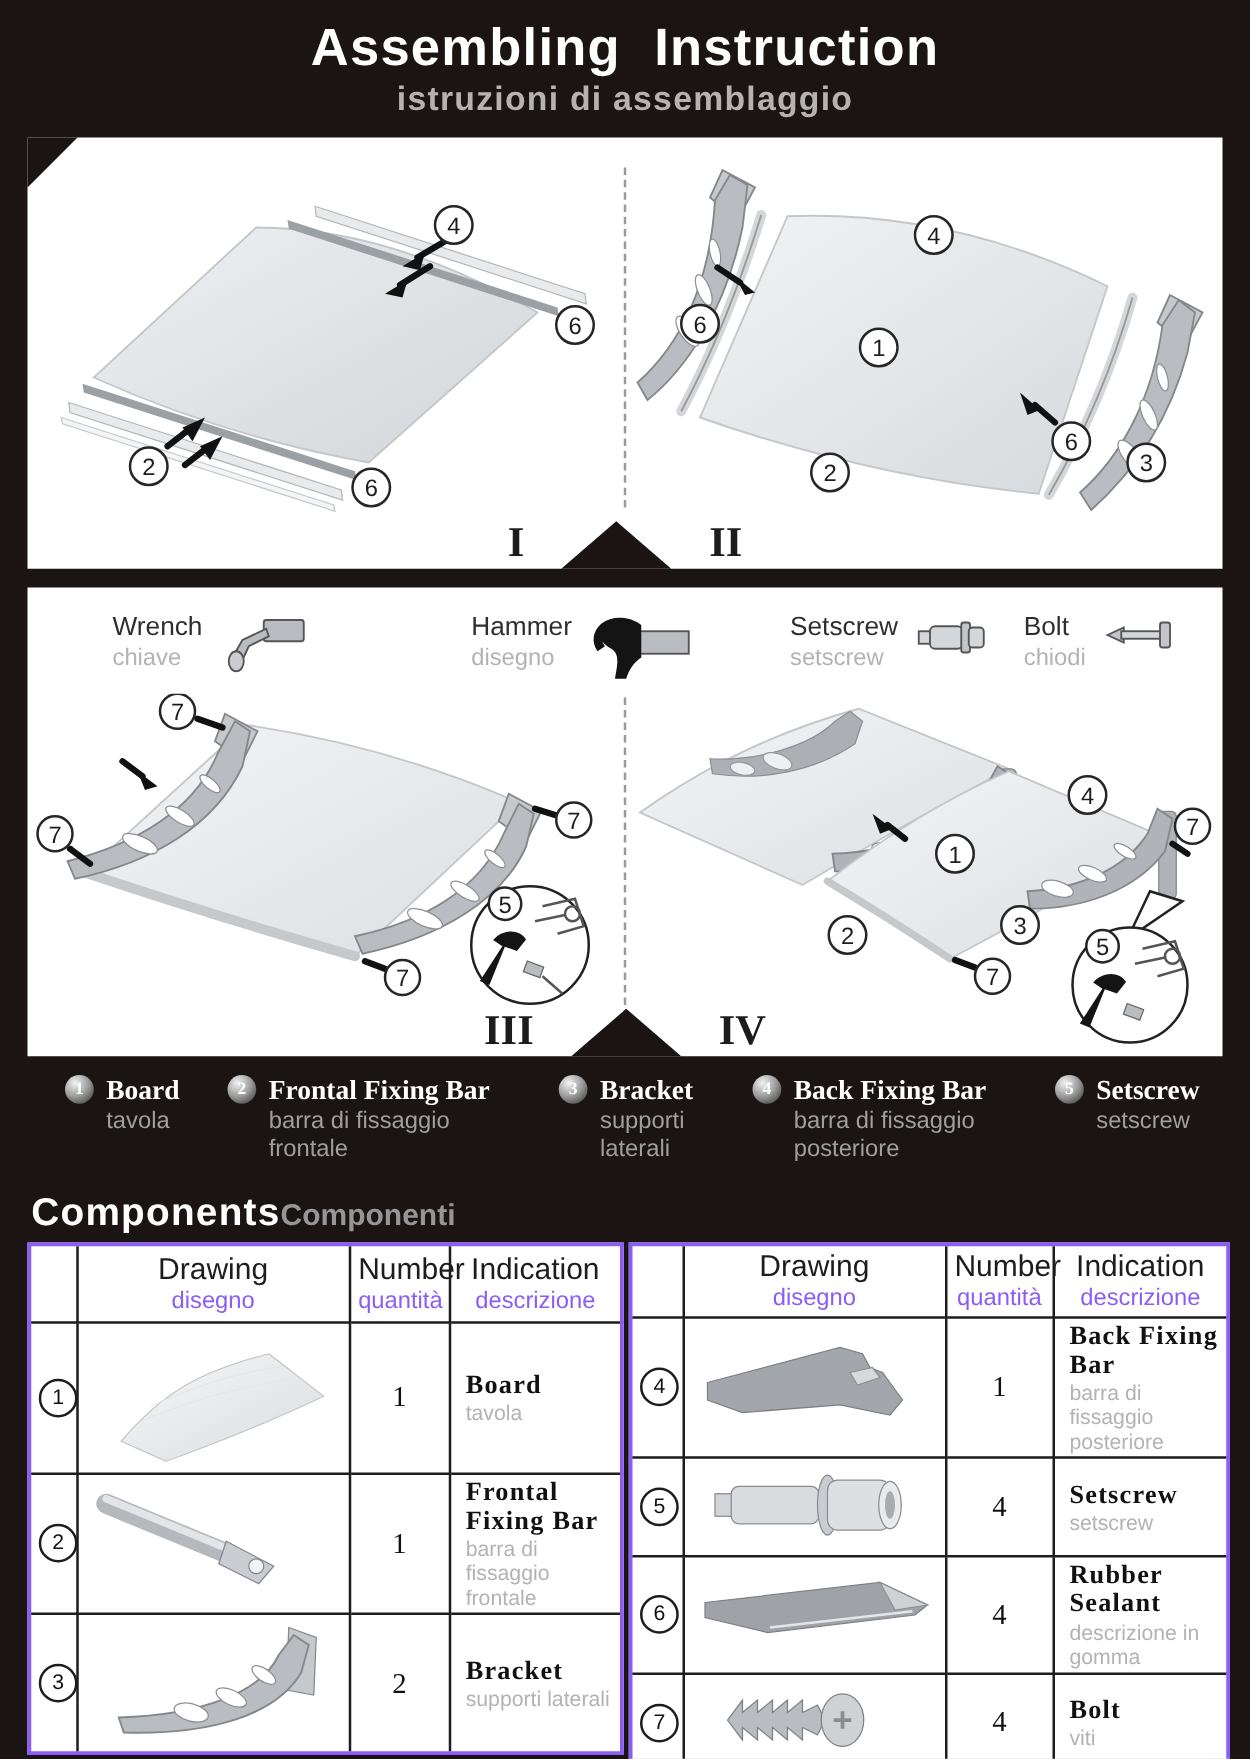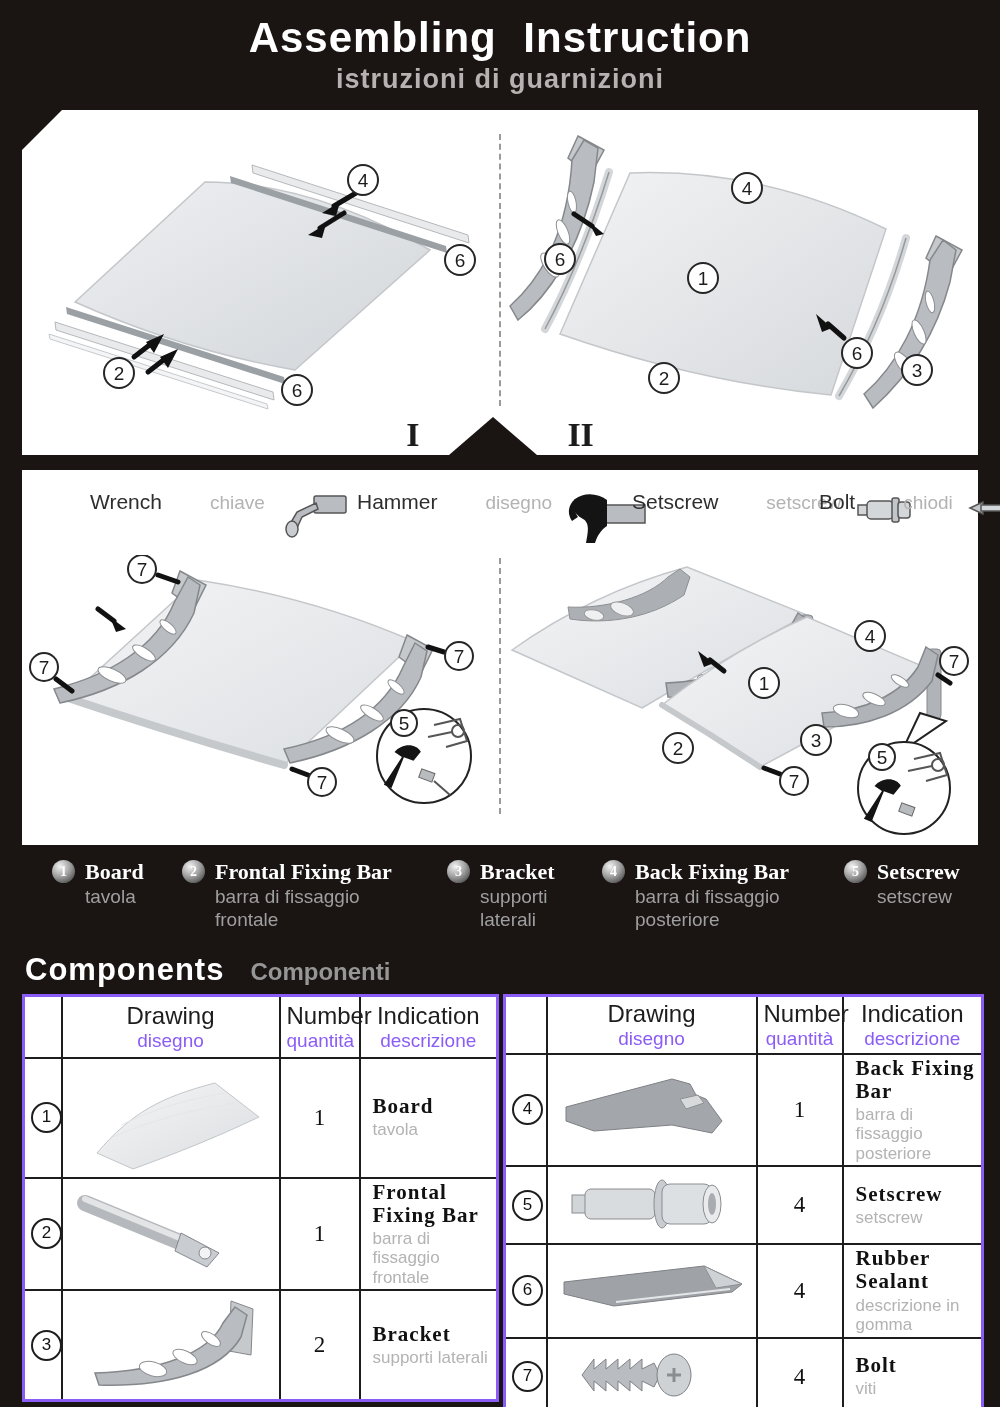--- a/index.html
+++ b/index.html
@@ -21,21 +21,21 @@
   .corner-wedge{position:absolute;top:0;left:0;width:0;height:0;border-top:40px solid #1a1413;border-right:40px solid transparent;}
   .diag{position:absolute;}
 
   
   .steps-strip{position:absolute;bottom:0;left:0;width:100%;display:flex;justify-content:center;align-items:flex-end;gap:30px;}
   .step-roman{font:700 34px "Liberation Serif",serif;color:#1c1c1c;margin-bottom:1px;}
   .step-tri{width:0;height:0;border-left:44px solid transparent;border-right:44px solid transparent;border-bottom:38px solid #1a1413;}
 
   
   .tool{position:absolute;top:20px;display:flex;align-items:flex-start;gap:13px;}
-  .tool .txt{display:flex;flex-direction:row;gap:48px;}
+  .tool .txt{display:flex;flex-direction:column;}
   .tool-name{font:400 21px "Liberation Sans",sans-serif;color:#2e2e2e;}
   .tool-it{font:400 19px "Liberation Sans",sans-serif;color:#b3b3b3;margin-top:2px;}
   .tool svg{margin-top:2px;}
 
   .watermark{position:absolute;left:50%;top:210px;transform:translateX(-50%);font:400 36px "Liberation Sans",sans-serif;color:#8f9496;opacity:.55;letter-spacing:1px;white-space:nowrap;pointer-events:none;z-index:5;}
 
   
   .callout circle{fill:#fff;stroke:#262626;stroke-width:2;}
   .callout text{font:400 19px "Liberation Sans",sans-serif;fill:#1d1d1d;text-anchor:middle;}
   .leader{stroke:#111;stroke-width:5;stroke-linecap:round;}
@@ -43,21 +43,21 @@
   
   .legend{position:absolute;left:22px;top:856px;width:956px;height:92px;}
   .legend-item{position:absolute;top:4px;display:flex;gap:10px;align-items:flex-start;}
   .ball{flex:0 0 23px;width:23px;height:23px;border-radius:50%;
         background:radial-gradient(circle at 35% 28%, #f2f2f2, #9c9c9c 48%, #454545 88%);
         color:#fff;font:700 14px/23px "Liberation Serif",serif;text-align:center;}
   .legend-en{font:700 22px "Liberation Serif",serif;color:#fff;line-height:1.05;}
   .legend-it{font:400 19px "Liberation Sans",sans-serif;color:#9f9f9f;line-height:1.2;margin-top:3px;}
 
   
-  .comp-hdr{position:absolute;left:25px;top:952px;display:flex;align-items:baseline;gap:26px;}
+  .comp-hdr{position:absolute;left:25px;top:952px;display:flex;align-items:baseline;}
   .comp-title{font:700 31px "Liberation Sans",sans-serif;color:#fff;letter-spacing:1px;}
   .comp-sub{font:700 24px "Liberation Sans",sans-serif;color:#969696;}
 
   
   .tables{position:absolute;left:22px;top:994px;width:956px;display:flex;gap:4px;align-items:flex-start;}
   table.ctable{border-collapse:collapse;background:#fff;border:3px solid #8b5cf6;table-layout:fixed;}
   .ctable td,.ctable th{border:2px solid #1d1d1d;padding:2px 6px;vertical-align:middle;text-align:center;background:#fff;}
   .ctable-l{width:474px;}
   .ctable-r{width:478px;}
   .col-en{font:400 24px "Liberation Sans",sans-serif;color:#1d1d1d;}
@@ -69,21 +69,21 @@
   .ind-en{font:700 21px "Liberation Serif",serif;color:#111;line-height:1.1;letter-spacing:1px;}
   .ind-it{font:400 17px "Liberation Sans",sans-serif;color:#b3b3b3;line-height:1.15;margin-top:2px;}
 </style>
 </head>
 <body>
 
 <div class="page">
 
   <div class="hdr">
     <h1>Assembling Instruction</h1>
-    <h2>istruzioni di guarnizioni</h2>
+    <h2>istruzioni di assemblaggio</h2>
   </div>
 
   <div class="panel panel-a">
     <div class="corner-wedge"></div>
 
     <svg class="diag" style="left:0;top:0" width="476" height="345" viewBox="0 0 476 345">
       <defs>
         <linearGradient id="g1" x1="0" y1="0" x2="1" y2="1">
           <stop offset="0" stop-color="#eef0f2"></stop>
             <stop offset="1" stop-color="#d2d5d9"></stop>
@@ -208,21 +208,21 @@
         <span class="tool-name">Wrench</span>
         <span class="tool-it">chiave</span>
       </div>
       <svg width="74" height="48" viewBox="0 0 74 48">
         <rect x="36" y="4" width="32" height="17" rx="2" fill="#b9bcc0" stroke="#555" stroke-width="1.5"></rect>
         <path d="M12 32 L19 20 L38 11 L40 17 L24 25 L19 36 Z" fill="#b9bcc0" stroke="#555" stroke-width="1.5"></path>
         <ellipse cx="14" cy="37" rx="6" ry="8" fill="#c9ccd0" stroke="#555" stroke-width="1.5"></ellipse>
       </svg>
     </div>
 
-    <div class="tool" style="left:335px">
+    <div class="tool" style="left:355px">
       <div class="txt">
         <span class="tool-name">Hammer</span>
         <span class="tool-it">disegno</span>
       </div>
       <svg width="84" height="52" viewBox="0 0 84 52">
         <rect x="40" y="13" width="40" height="18" fill="#b9bcc0" stroke="#555" stroke-width="1.5"></rect>
         <path d="M42 8 L42 34 C36 38 32 44 30 51 L21 51 C23 40 25 31 18 27 C9 22 5 14 10 7 C19 0 33 1 42 8 Z" fill="#141414"></path>
         <path d="M10 7 C3 13 2 22 7 29 L13 25 C9 20 9 13 14 9 Z" fill="#141414"></path>
       </svg>
     </div>
@@ -388,20 +388,25 @@
         <line x1="406" y1="216" x2="430" y2="211" stroke="#555" stroke-width="2"></line>
         <rect x="398" y="250" width="14" height="9" fill="#b9bcbf" stroke="#666" transform="rotate(20 405 254)"></rect>
       </g>
       <g class="callout">
         <circle cx="380" cy="202" r="13"></circle>
           <text x="380" y="209">5</text>
       </g>
     </svg>
 
     <div class="dashed"></div>
+    <div class="steps-strip">
+      <span class="step-roman">III</span>
+      <div class="step-tri"></div>
+      <span class="step-roman">IV</span>
+    </div>
   </div>
 
   <div class="legend">
     <div class="legend-item" style="left:30px;max-width:120px">
       <span class="ball">1</span>
       <div>
           <div class="legend-en">Board</div>
            <div class="legend-it">tavola</div>
         </div>
     </div>

